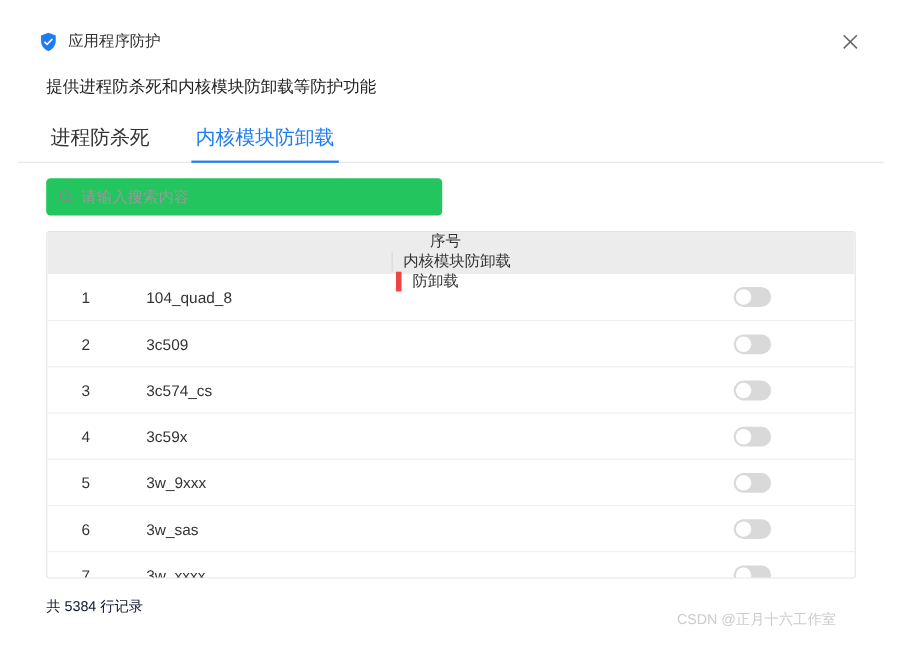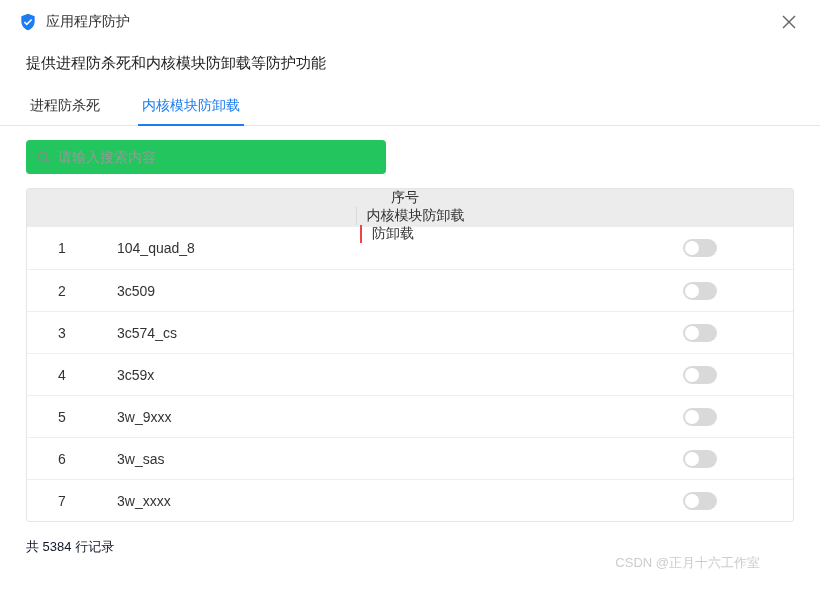--- a/index.html
+++ b/index.html
@@ -9,21 +9,21 @@
       width: 820px;
       height: 592px;
       overflow: hidden;
       color: #333;
     }
     .window {
       width: 100%;
       height: 100%;
       display: flex;
       flex-direction: column;
-      padding: 0;
+      padding: 16px;
     }
     .titlebar {
       display: flex;
       align-items: center;
       padding: 12px 18px 8px 18px;
       position: relative;
     }
     .shield-icon {
       width: 20px;
       height: 20px;
@@ -52,21 +52,21 @@
       color: #222;
     }
     .tabs {
       display: flex;
       padding: 10px 26px 0 26px;
       border-bottom: 1px solid #e5e5e5;
       gap: 34px;
     }
     .tab {
       padding: 8px 4px 10px 4px;
-      font-size: 14px;
+      font-size: 18px;
       color: #333;
       cursor: pointer;
       position: relative;
     }
     .tab.active {
       color: #1e7cf0;
     }
     .tab.active::after {
       content: '';
       position: absolute;
@@ -139,21 +139,21 @@
       color: #333;
       height: 38px;
       align-items: center;
       flex-direction: column;
     }
     .col-seq { width: 80px; text-align: center; padding-right: 10px; }
     .col-name { flex: 1; text-align: left; }
     .col-toggle { width: 100px; text-align: left; }
     .col-scroll { width: 14px; }
     .thead .col-name { border-left: 1px solid #d8d8d8; padding-left: 10px; height: 22px; display:flex; align-items:center; }
-    .thead .col-toggle { border-left: 2px solid #ef4444; padding-left: 10px; height: 22px; display:flex; align-items:center; }
+    .thead .col-toggle { border-left: 5px solid #ef4444; padding-left: 10px; height: 22px; display:flex; align-items:center; }
     .tbody {
       max-height: 294px;
       overflow-y: auto;
     }
     .row {
       display: flex;
       align-items: center;
       height: 42px;
       font-size: 14px;
       color: #333;

